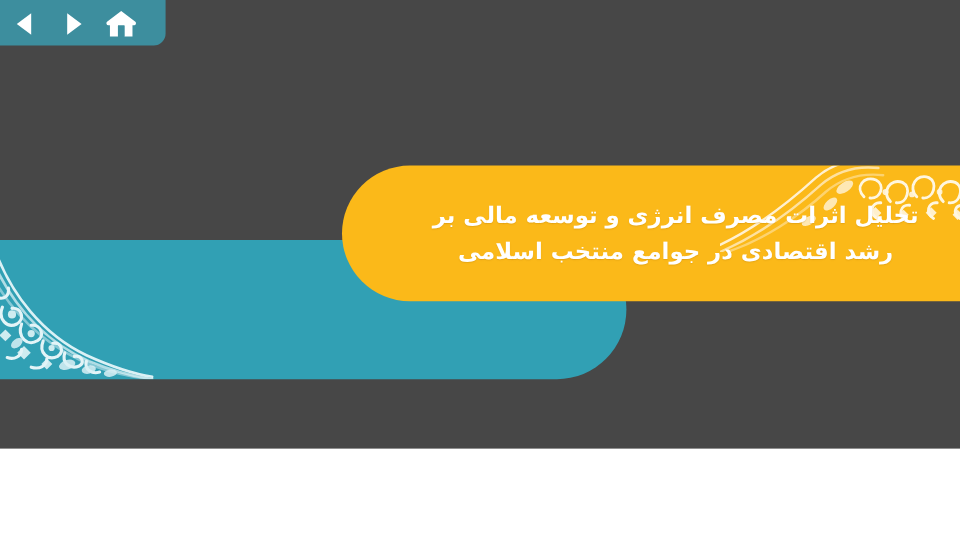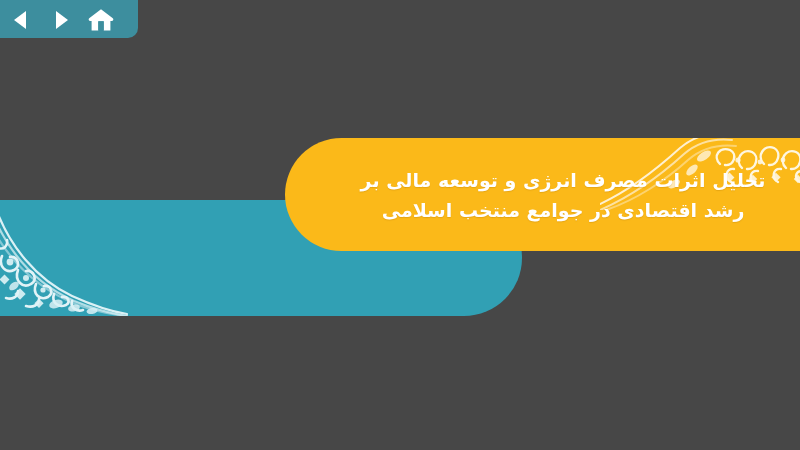--- a/index.html
+++ b/index.html
@@ -4,21 +4,21 @@
 <title>Presentation Slide</title>
 <style>
   html, body {
     margin: 0;
     padding: 0;
     background: #ffffff;
   }
   #slide {
     position: relative;
     width: 800px;
-    height: 450px;
+    height: 374px;
     overflow: hidden;
     background: #474747;
     font-family: "DejaVu Sans", "Liberation Sans", sans-serif;
   }
 
   
   #nav-bar {
     position: absolute;
     left: -10px;
     top: -12px;

